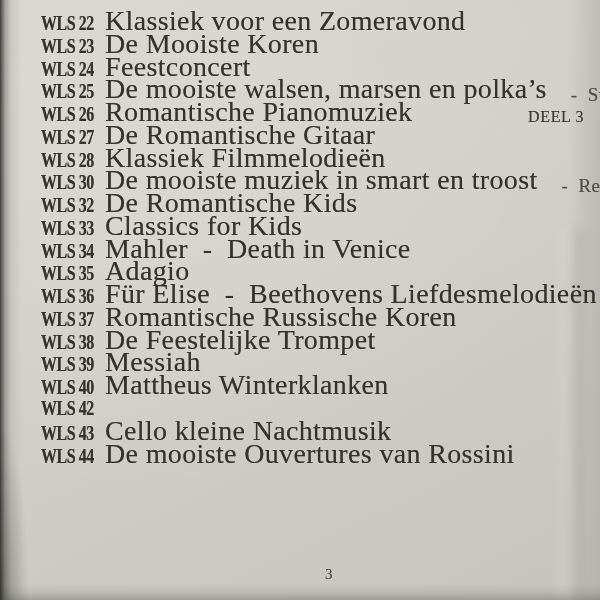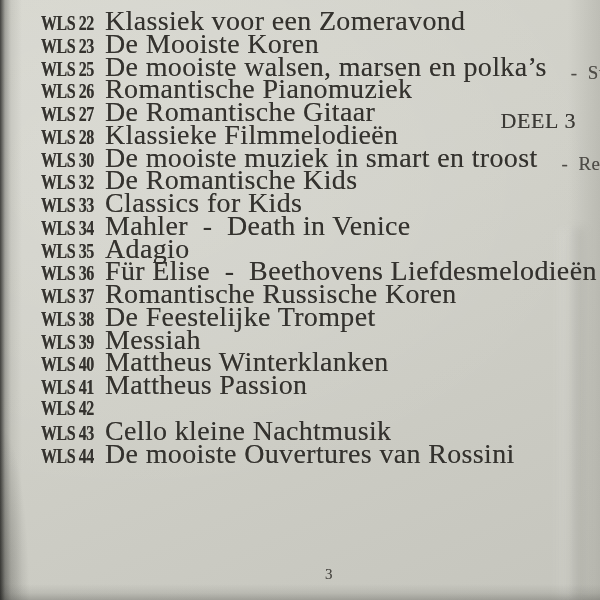--- a/index.html
+++ b/index.html
@@ -66,22 +66,22 @@
     color: #4e4c47;
     margin-left: 24px;
     position: relative;
     top: 3px;
     white-space: pre;
     text-shadow: 0 0 0.6px rgba(60,58,54,0.45);
   }
   .deel {
     position: absolute;
     top: 108px;
-    right: 24px;
-    font-size: 22px;
+    right: 16px;
+    font-size: 16px;
     letter-spacing: 0.6px;
     color: #3b3935;
     text-shadow: 0 0 0.6px rgba(40,40,36,0.5);
   }
   .pagenum {
     position: absolute;
     left: 325px;
     top: 566px;
     font-size: 15px;
     color: #4a4843;
@@ -101,20 +101,25 @@
     <span class="title">Klassiek voor een Zomeravond</span>
     
   </div>
 
   <div class="entry">
     <span class="code">WLS 23</span>
     <span class="title">De Mooiste Koren</span>
     
   </div>
 
+  <div class="entry">
+    <span class="code">WLS 24</span>
+    <span class="title">Feestconcert</span>
+    
+  </div>
 
   <div class="entry">
     <span class="code">WLS 25</span>
     <span class="title">De mooiste walsen, marsen en polka’s</span>
     <span class="annotation">-  Strauss</span>
   </div>
 
   <div class="entry">
     <span class="code">WLS 26</span>
     <span class="title">Romantische Pianomuziek</span>
@@ -122,21 +127,21 @@
   </div>
 
   <div class="entry">
     <span class="code">WLS 27</span>
     <span class="title">De Romantische Gitaar</span>
     
   </div>
 
   <div class="entry">
     <span class="code">WLS 28</span>
-    <span class="title">Klassieke Filmmelodieën</span>
+    <span class="title">Klassiek Filmmelodieën</span>
     
   </div>
 
 
   <div class="entry">
     <span class="code">WLS 30</span>
     <span class="title">De mooiste muziek in smart en troost</span>
     <span class="annotation">-  Requiem</span>
   </div>
 
@@ -188,25 +193,20 @@
     <span class="title">Messiah</span>
     
   </div>
 
   <div class="entry">
     <span class="code">WLS 40</span>
     <span class="title">Mattheus Winterklanken</span>
     
   </div>
 
-  <div class="entry">
-    <span class="code">WLS 41</span>
-    <span class="title">Mattheus Passion</span>
-    
-  </div>
 
   <div class="entry">
     <span class="code">WLS 42</span>
     
   </div>
 
   <div class="entry">
     <span class="code">WLS 43</span>
     <span class="title">Cello kleine Nachtmusik</span>
     

